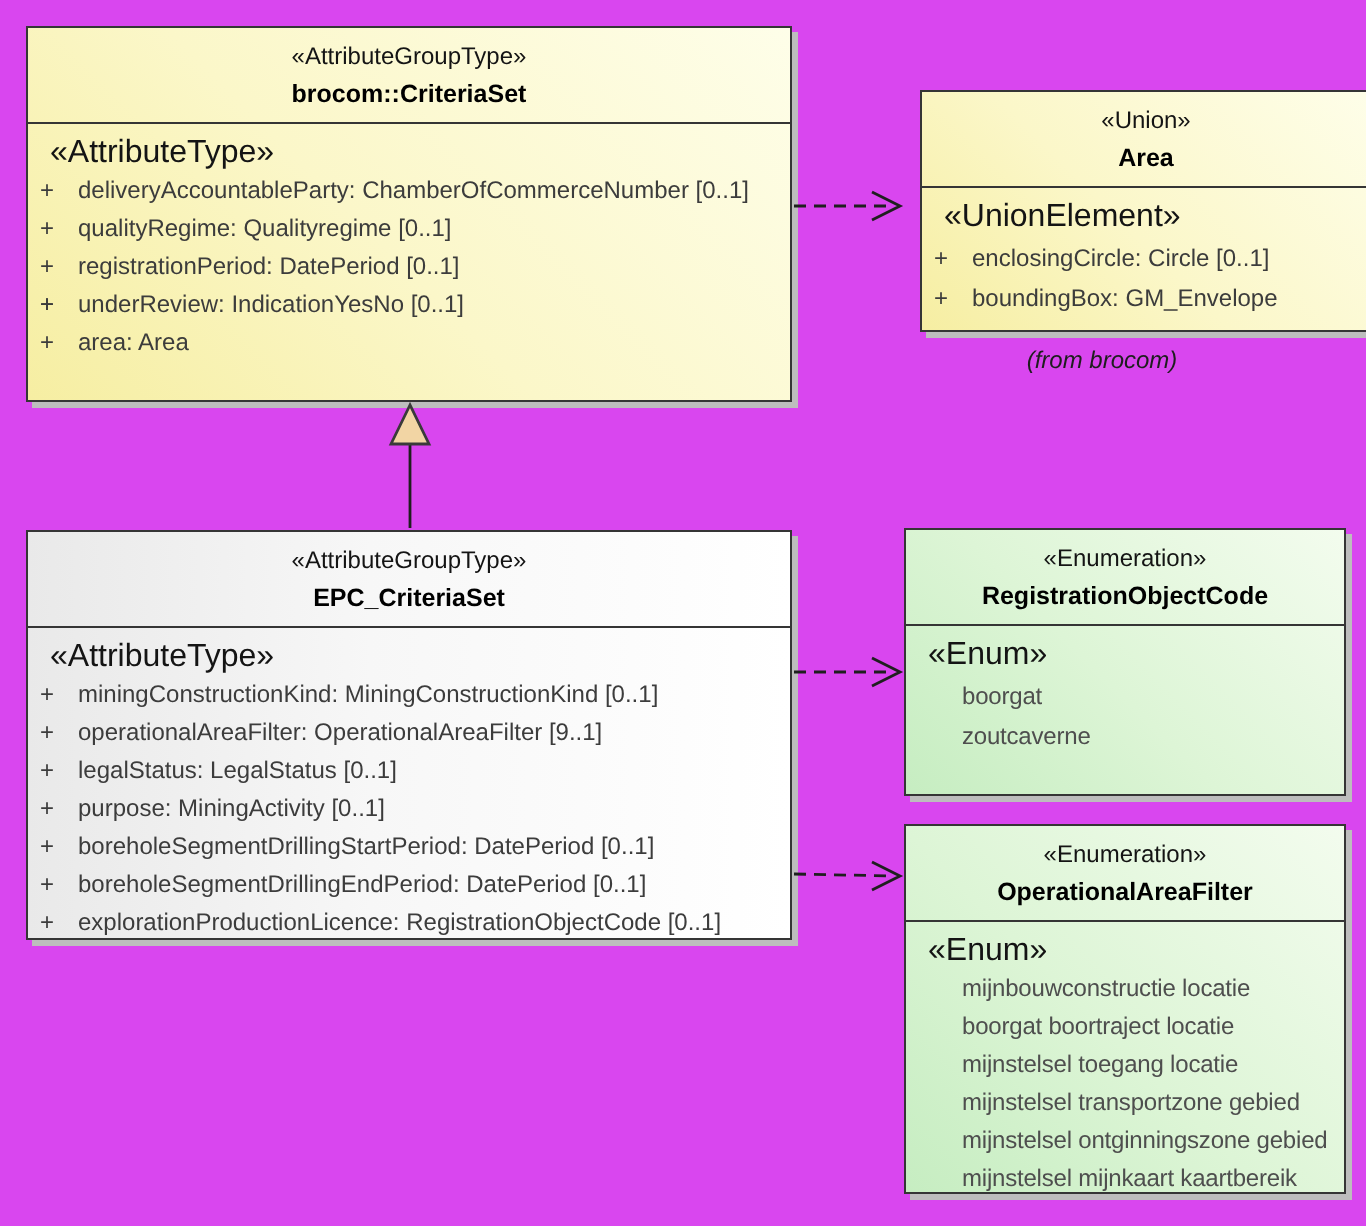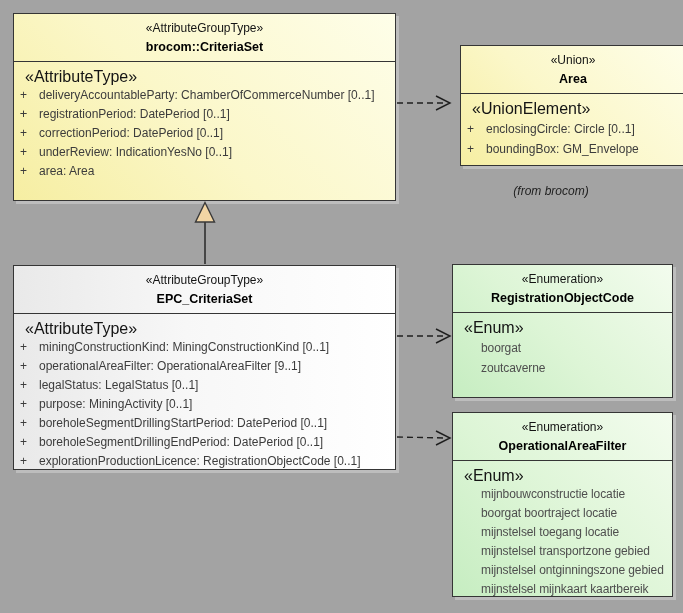--- a/index.html
+++ b/index.html
@@ -1,58 +1,58 @@
 <!DOCTYPE html>
 <html><head>
 <meta charset="utf-8">
 <style>
   * { margin:0; padding:0; box-sizing:border-box; }
   html,body { background:#ffffff; }
   body { font-family:"Liberation Sans", sans-serif; }
-  .canvas { position:relative; width:683px; height:613px; background:#a3a3a3; overflow:hidden; }
+  .canvas { position:relative; width:683px; height:613px; background:#d946ef; overflow:hidden; }
 
   .uml-box { position:absolute; border:1.5px solid #353535; box-shadow:3px 3px 0 #bdbdbd; }
   .yellow  { background:linear-gradient(225deg, #fefee9 0%, #fbf7c9 55%, #f6eea2 100%); }
   .neutral { background:linear-gradient(90deg, #e9e9e9 0%, #f7f7f7 45%, #ffffff 100%); }
   .green   { background:linear-gradient(225deg, #f3fcee 0%, #ddf5d6 55%, #c6edc1 100%); }
 
   .hdr { height:48px; border-bottom:1.5px solid #353535; text-align:center; padding-top:5px; }
   .stereo { font-size:12px; line-height:19px; color:#141414; }
   .cname  { font-size:12.5px; line-height:19px; font-weight:bold; color:#000000; }
 
   .bdy { padding-top:5px; }
   .section-label { font-size:16px; line-height:19px; color:#141414; padding-left:11px; white-space:nowrap; }
   .attr-row { position:relative; font-size:12px; line-height:19px; color:#3c3c3c; padding-left:25px; white-space:nowrap; }
   .attr-row .vis { position:absolute; left:6px; top:0; color:#3c3c3c; }
   .enum-val { font-size:12px; line-height:19px; color:#4e4e4e; padding-left:28px; white-space:nowrap; letter-spacing:-0.1px; }
 
   .area-bdy .attr-row, .area-bdy .section-label { line-height:20px; }
   .mck-bdy .section-label, .mck-bdy .enum-val { line-height:20px; }
 
-  .from-note { position:absolute; left:452px; top:184px; width:198px; text-align:center;
+  .from-note { position:absolute; left:452px; top:173px; width:198px; text-align:center;
                font-size:12px; font-style:italic; color:#1e1e1e; }
 
   svg.connectors { position:absolute; left:0; top:0; pointer-events:none; }
 </style>
 </head>
 <body>
 
 <div class="canvas">
 
   <div class="uml-box yellow" style="left:13px; top:13px; width:383px; height:188px;">
     <div class="hdr">
       <div class="stereo">«AttributeGroupType»</div>
       <div class="cname">brocom::CriteriaSet</div>
     </div>
     <div class="bdy">
       <div class="section-label">«AttributeType»</div>
       <div class="attr-row"><span class="vis">+</span><span>deliveryAccountableParty: ChamberOfCommerceNumber [0..1]</span></div>
+      <div class="attr-row"><span class="vis">+</span><span>qualityRegime: Qualityregime [0..1]</span></div>
+      <div class="attr-row"><span class="vis">+</span><span>registrationPeriod: DatePeriod [0..1]</span></div>
       <div class="attr-row"><span class="vis">+</span></div>
-      <div class="attr-row"><span class="vis">+</span><span>registrationPeriod: DatePeriod [0..1]</span></div>
-      <div class="attr-row"><span class="vis">+</span><span>correctionPeriod: DatePeriod [0..1]</span></div>
       <div class="attr-row"><span class="vis">+</span><span>underReview: IndicationYesNo [0..1]</span></div>
       <div class="attr-row"><span class="vis">+</span><span>area: Area</span></div>
     </div>
   </div>
 
   <div class="uml-box yellow" style="left:460px; top:45px; width:226px; height:121px;">
     <div class="hdr">
       <div class="stereo">«Union»</div>
       <div class="cname">Area</div>
     </div>

